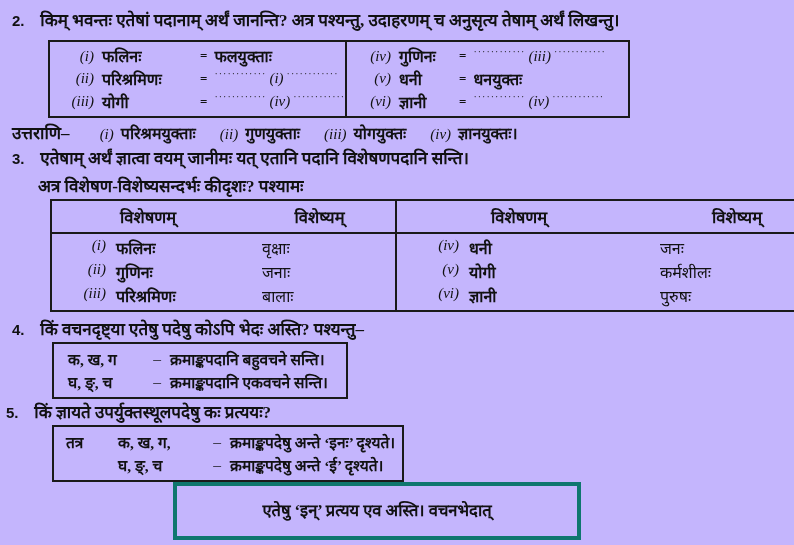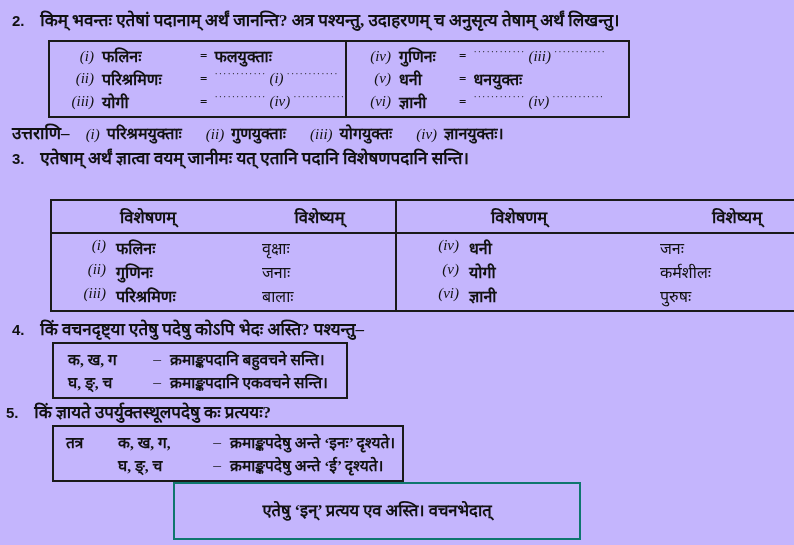--- a/index.html
+++ b/index.html
@@ -34,21 +34,21 @@
   .eqcol.left  .word { width:96px; }
   .eqcol.right .word { width:58px; }
   .eq-row .eqs { margin:0 7px 0 2px; font-size:13px; font-weight:bold; flex:none; }
   .answord { font-weight:bold; }
   .dots { font-weight:normal; font-size:10px; letter-spacing:1px;
           position:relative; top:-5px; color:#222; }
   .refnum { font-style:italic; font-size:15px; margin:0 3px; }
 
   
   .ansline { position:absolute; top:121px; left:12px; font-size:16px; white-space:nowrap; }
-  .ans-label { font-weight:bold; font-size:17px; margin-right:12px; }
+  .ans-label { font-weight:bold; font-size:17px; margin-right:26px; }
   .ans-item { margin-right:20px; }
   .ans-item .rn { margin-right:7px; }
   .ans-item .aw { font-weight:bold; }
 
   
   .vtable { position:absolute; top:199px; left:50px; width:785px; height:113px;
             border:2px solid #1a1a1a; display:flex; box-sizing:border-box; }
   .t-half { display:flex; flex-direction:column; box-sizing:border-box; }
   .t-half.lft { width:345px; border-right:2px solid #1a1a1a; }
   .t-half.rgt { flex:1; }
@@ -73,21 +73,21 @@
   .k-row { display:flex; font-size:15.5px; align-items:center; white-space:nowrap; }
   .k-row .prefix { font-weight:bold; width:52px; flex:none; }
   .k-row .letters { font-weight:bold; flex:none; }
   #q4-box .letters { width:76px; }
   #q5-box .letters { width:86px; }
   .k-row .dash { width:26px; text-align:center; flex:none; }
   .k-row .ktext { font-weight:bold;text-align:center; }
 
   
   .cbox { position:absolute; top:482px; left:173px; width:408px; height:58px;
-          border:2px solid #0f766e; box-sizing:border-box;
+          border:4px solid #0f766e; box-sizing:border-box;
           display:flex; flex-direction:column; justify-content:center; align-items:center;
           font-weight:bold; font-size:16.5px; line-height:1.5; white-space:nowrap; }
 </style>
 </head>
 <body>
 
 <div class="page">
 
   <div class="qline" style="top:8px; left:12px;">
     <span class="qnum">2.</span>
@@ -160,20 +160,23 @@
     <span class="ans-item"><span class="rn">(i)</span><span class="aw">परिश्रमयुक्ताः</span></span>
     <span class="ans-item"><span class="rn">(ii)</span><span class="aw">गुणयुक्ताः</span></span>
     <span class="ans-item"><span class="rn">(iii)</span><span class="aw">योगयुक्तः</span></span>
     <span class="ans-item"><span class="rn">(iv)</span><span class="aw">ज्ञानयुक्तः।</span></span>
   </div>
 
   <div class="qline" style="top:146px; left:12px;">
     <span class="qnum">3.</span>
     <span class="qtext">एतेषाम् अर्थं ज्ञात्वा वयम् जानीमः यत् एतानि पदानि विशेषणपदानि सन्ति।</span>
   </div>
+  <div class="qline" style="top:174px; left:38px;">
+    <span class="qtext">अत्र विशेषण-विशेष्यसन्दर्भः कीदृशः? पश्यामः</span>
+  </div>
 
   <div class="vtable">
     <div class="t-half lft">
       <div class="t-head">
         <span class="h1">विशेषणम्</span>
         <span class="h2">विशेष्यम्</span>
       </div>
       <div class="t-body">
         <div class="t-row">
           <span class="c1">

